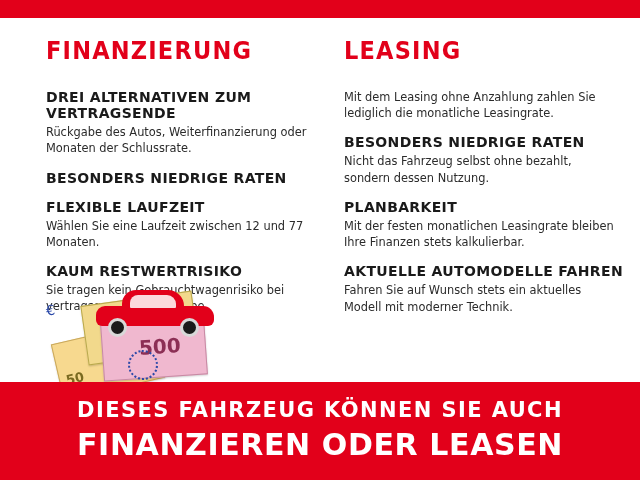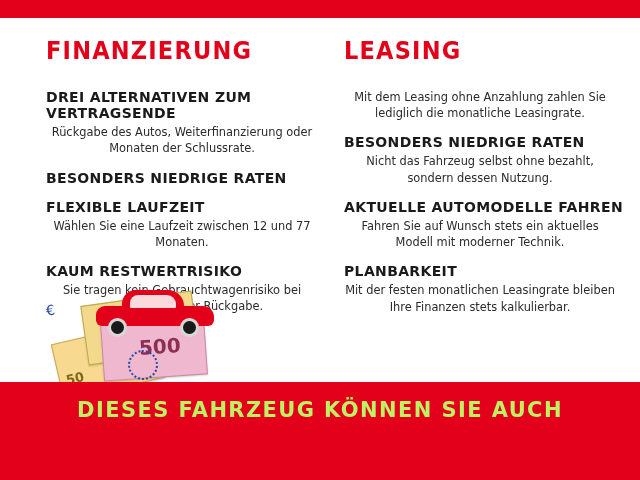--- a/index.html
+++ b/index.html
@@ -65,21 +65,20 @@
     margin: 0 0 3px 0;
     line-height: 1.15;
   }
   .block-body {
     font-family: "DejaVu Sans", sans-serif;
     font-size: 11.4px;
     color: #2b2b2b;
     line-height: 1.42;
     margin: 0;
     max-width: 272px;
-    text-align: center;
   }
 
   
   .illus {
     position: absolute;
     left: 36px;
     top: 270px;
     width: 230px;
     height: 112px;
   }
@@ -177,21 +176,21 @@
   
   .banner-line1 {
     position: absolute;
     left: 0; right: 0;
     top: 16px;
     text-align: center;
     font-family: "DejaVu Sans", sans-serif;
     font-weight: bold;
     font-size: 21px;
     letter-spacing: 1.4px;
-    color: #bef264;
+    color: #ffffff;
     text-transform: uppercase;
   }
   .banner-line2 {
     position: absolute;
     left: 0; right: 0;
     top: 45px;
     text-align: center;
     font-family: "DejaVu Sans", sans-serif;
     font-weight: bold;
     font-size: 30px;
@@ -238,27 +237,27 @@
       <div class="block">
         <p class="block-body">Mit dem Leasing ohne Anzahlung zahlen Sie lediglich die monatliche Leasingrate.</p>
       </div>
 
       <div class="block">
         <p class="block-head">Besonders niedrige Raten</p>
         <p class="block-body">Nicht das Fahrzeug selbst ohne bezahlt, sondern dessen Nutzung.</p>
       </div>
 
       <div class="block">
+        <p class="block-head">Planbarkeit</p>
+        <p class="block-body">Mit der festen monatlichen Leasingrate bleiben Ihre Finanzen stets kalkulierbar.</p>
+      </div>
+
+      <div class="block">
         <p class="block-head">Aktuelle Automodelle fahren</p>
         <p class="block-body">Fahren Sie auf Wunsch stets ein aktuelles Modell mit moderner Technik.</p>
-      </div>
-
-      <div class="block">
-        <p class="block-head">Planbarkeit</p>
-        <p class="block-body">Mit der festen monatlichen Leasingrate bleiben Ihre Finanzen stets kalkulierbar.</p>
       </div>
     </div>
 
     <div class="illus">
       <div class="note note-50">
         <span class="val">50</span>
       </div>
       <div class="note note-200">
         <span class="val">200</span>
       </div>
@@ -274,15 +273,16 @@
         <div class="car-window"></div>
         <div class="wheel wheel-front"></div>
         <div class="wheel wheel-rear"></div>
       </div>
     </div>
 
   </div>
 
   <div class="bar-bottom">
     <div class="banner-line1">Dieses Fahrzeug können Sie auch</div>
+    <div class="banner-line2">Finanzieren oder Leasen</div>
   </div>
 
 </div>
 
 </body></html>

